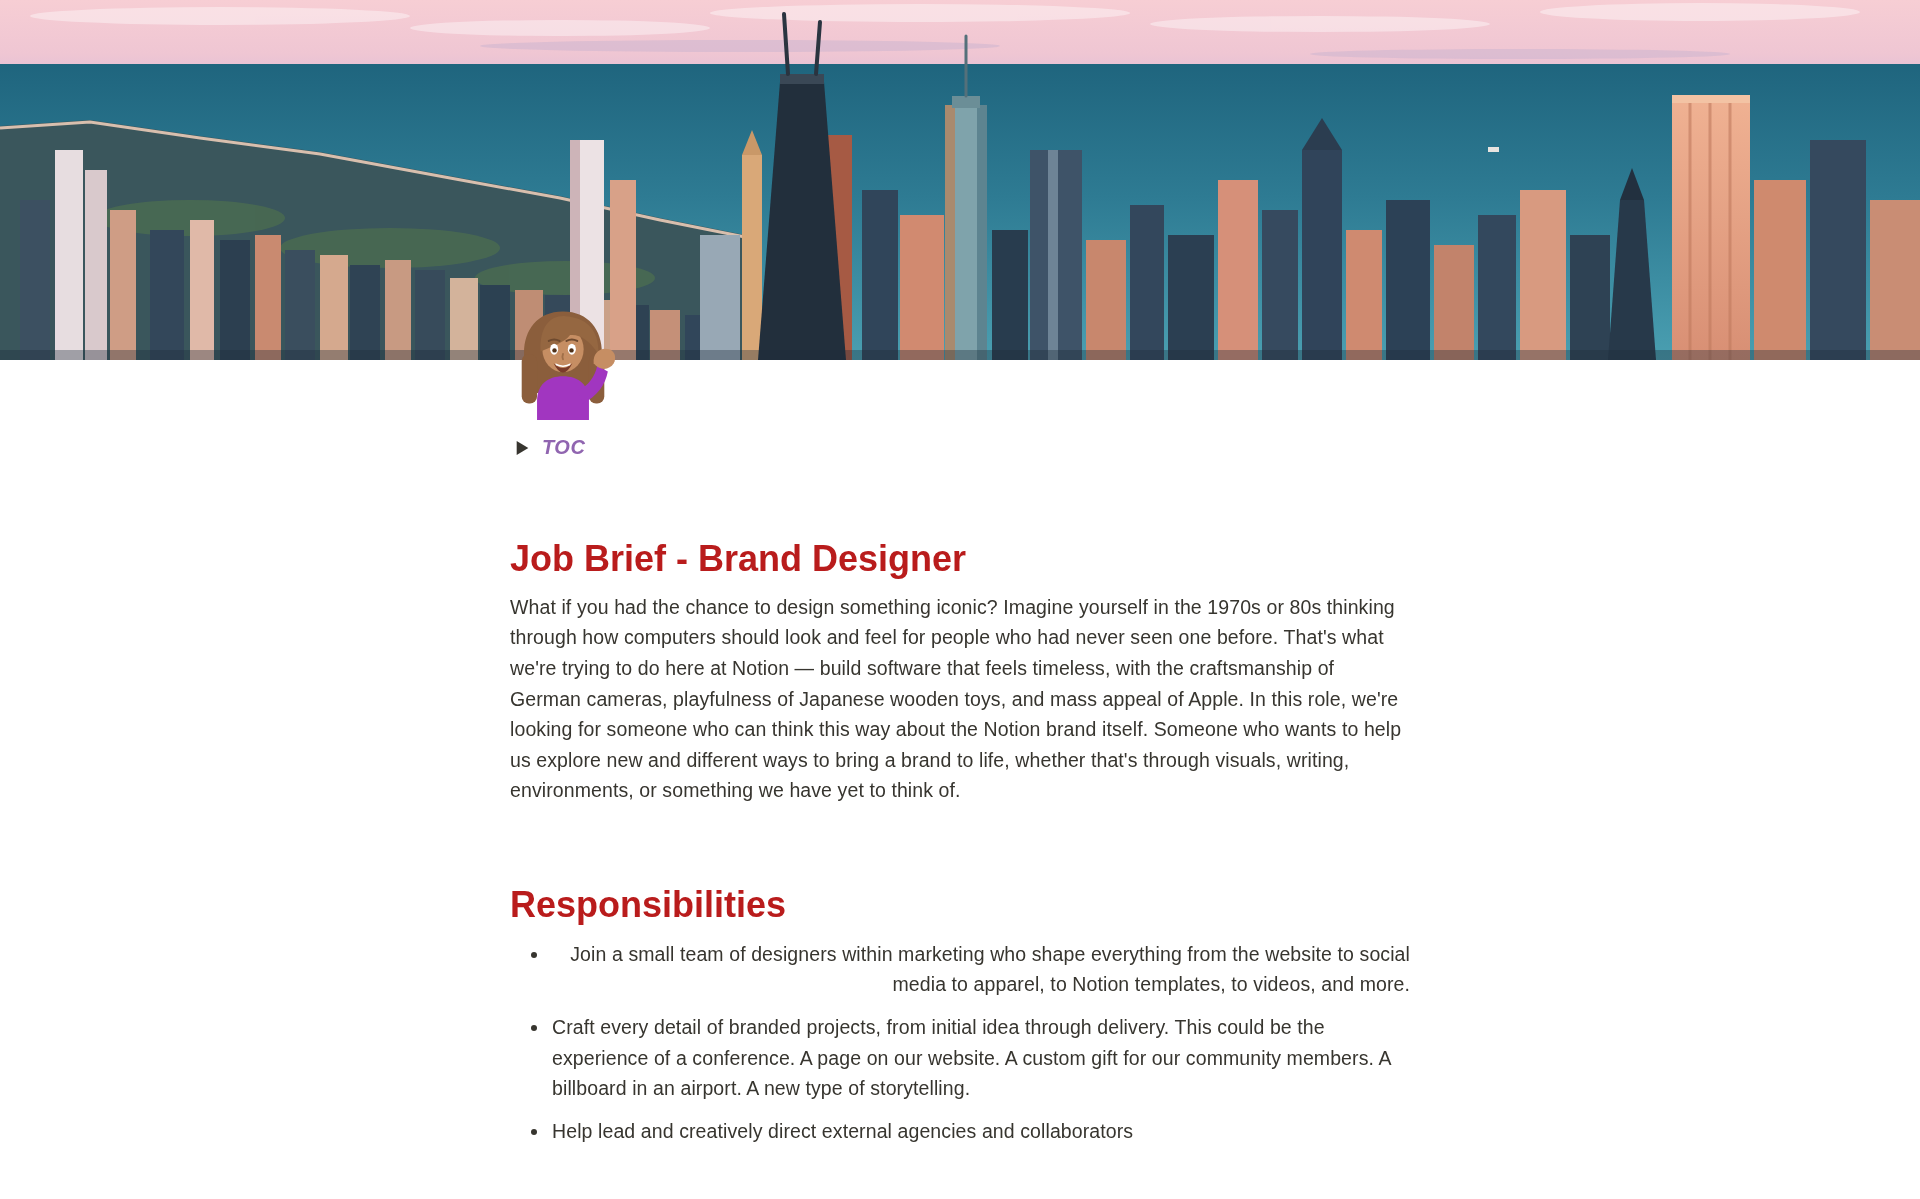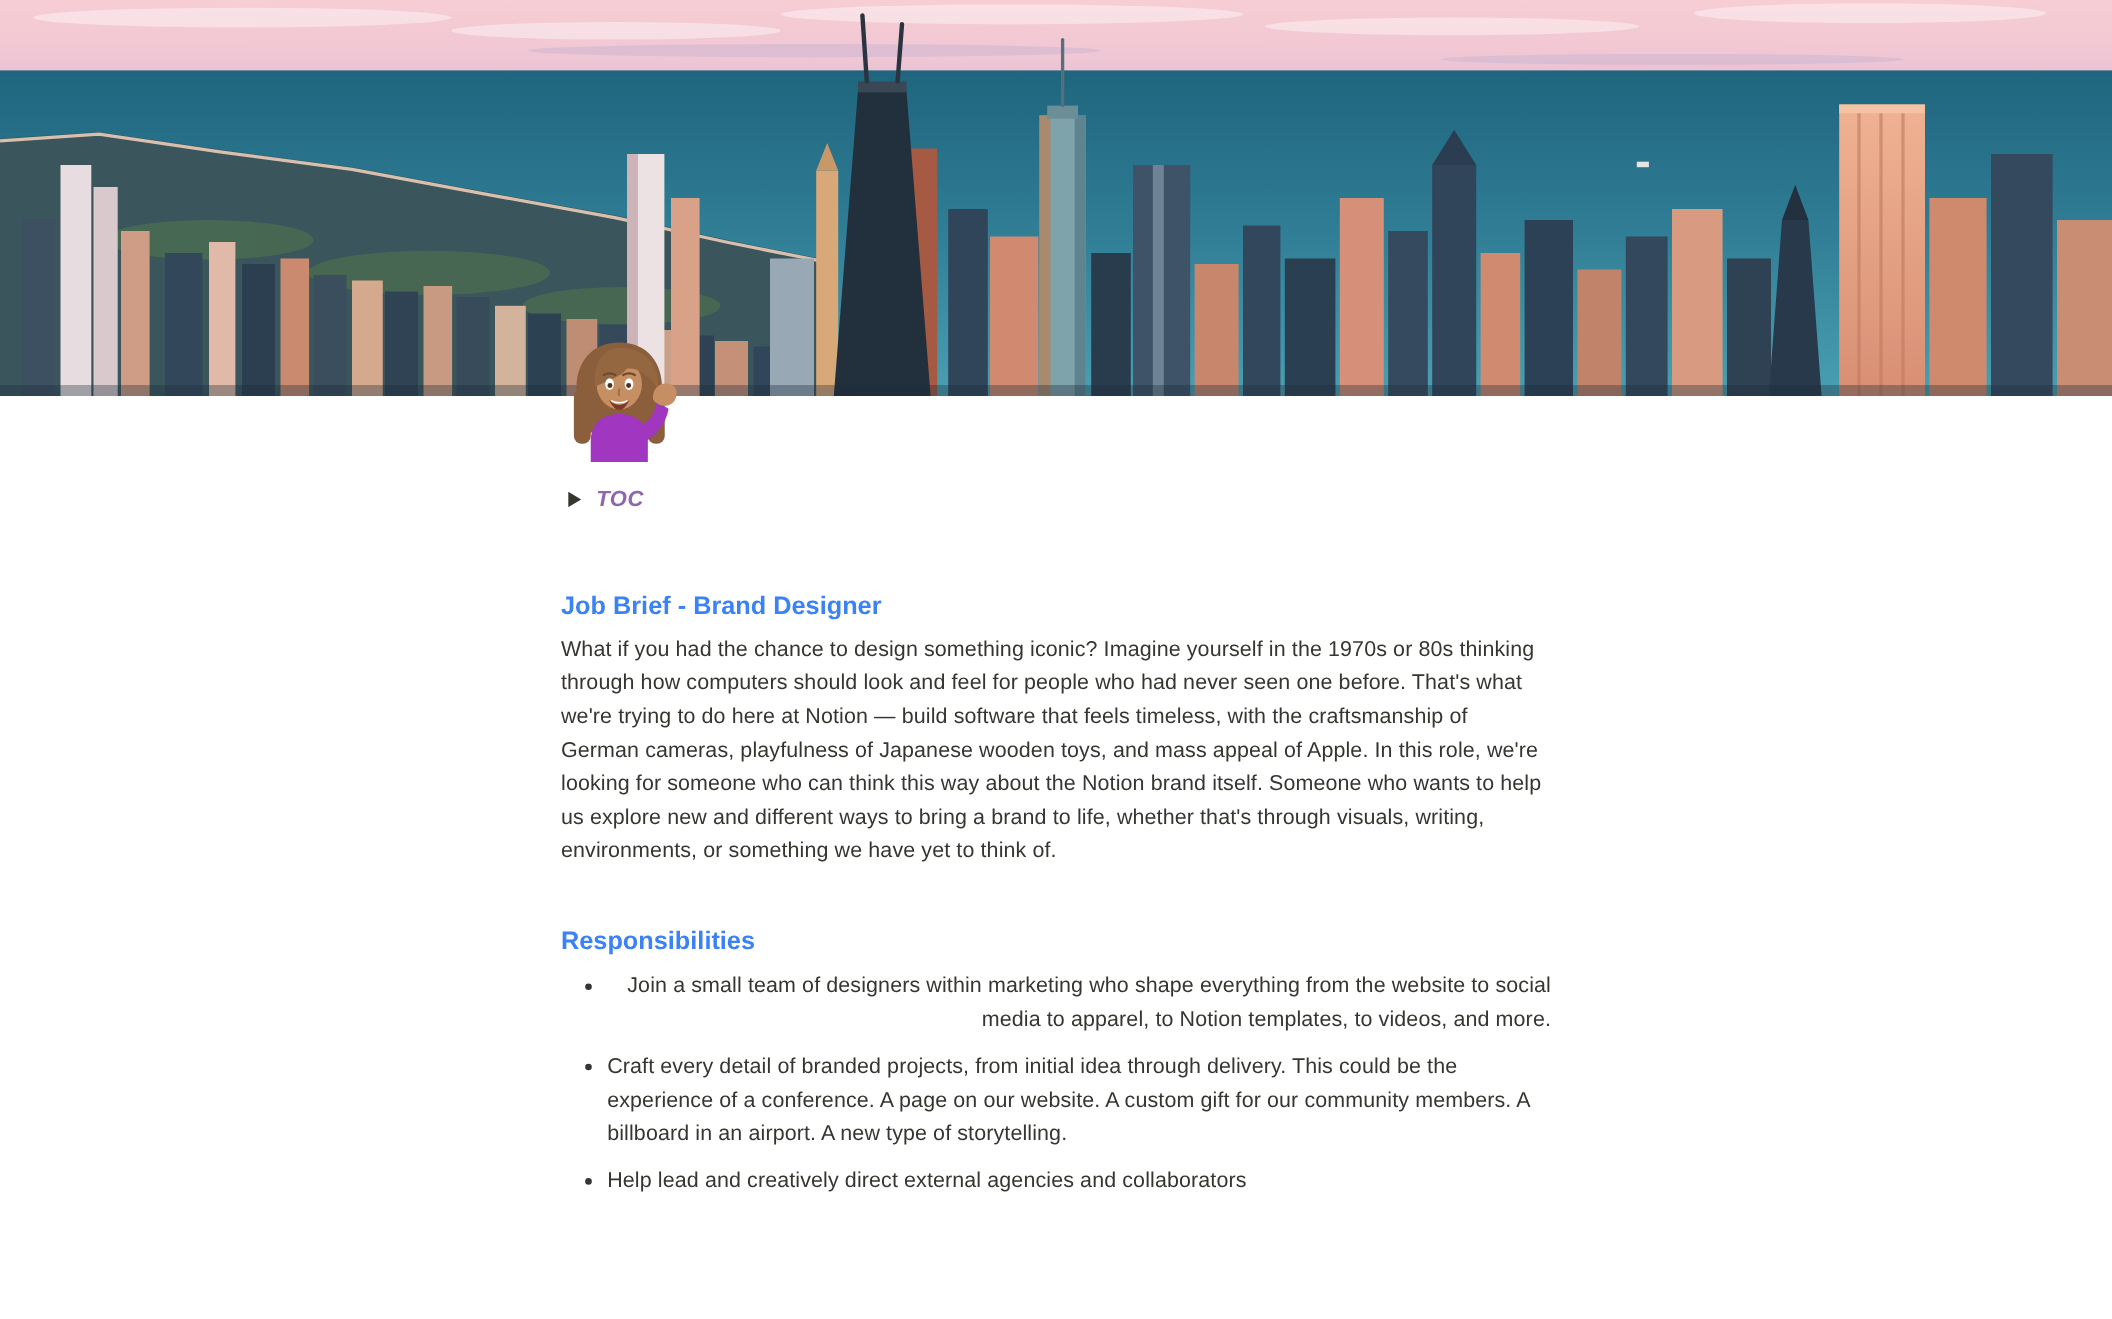--- a/index.html
+++ b/index.html
@@ -34,47 +34,47 @@
   h1.title {
     font-size: 48px;
     line-height: 1.2;
     font-weight: 700;
     margin: 10px 0 0 0;
     letter-spacing: 0.2px;
     color: #37352F;
   }
   .toggle-row {
     display: flex;
-    align-items: flex-end;
+    align-items: flex-start;
     margin-top: 16px;
     height: 30px;
     cursor: pointer;
   }
   .toggle-arrow {
     width: 24px; height: 24px;
     display: flex; align-items: center; justify-content: flex-start;
     margin-right: 8px;
     padding-left: 6px;
   }
   .toggle-label {
     color: #9065B0;
     font-size: 20px;
     font-weight: 700;
     font-style: italic;
     letter-spacing: 0.5px;
   }
   h2.sect {
-    font-size: 23px;
+    font-size: 36px;
     font-weight: 700;
     margin: 0;
     line-height: 1.3;
-    color: #3b82f6;
+    color: #b91c1c;
   }
   h2.sect.first { margin-top: 70px; }
-  h2.sect.second { margin-top: 52px; }
+  h2.sect.second { margin-top: 76px; }
   p.body-text {
     font-size: 19.5px;
     line-height: 30.6px;
     margin: 9px 0 4px 0;
     width: 900px;
     letter-spacing: 0.1px;
   }
   ul.bullets {
     margin: 10px 0 0 0;
     padding-left: 40px;

